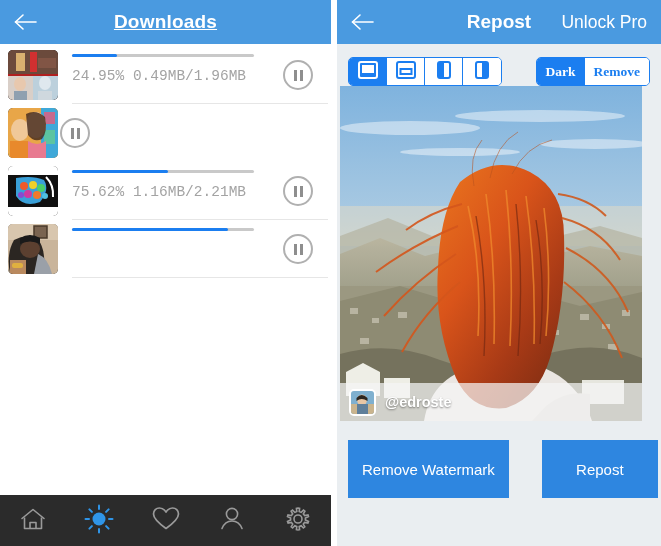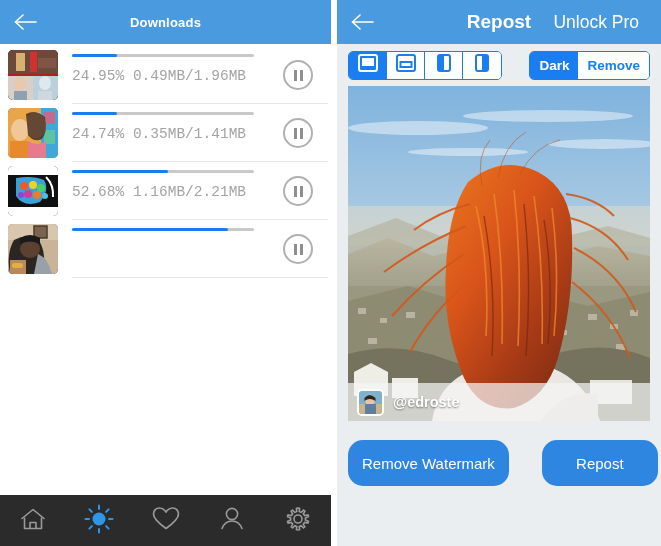--- a/index.html
+++ b/index.html
@@ -31,21 +31,21 @@
   .back-arrow { display:block; }
   .nav-title {
     position: absolute; left: 0; right: 0;
     text-align: center;
     color: #ffffff;
     font-size: 19px;
     font-weight: bold;
     letter-spacing: .2px;
     pointer-events: none;
   }
-  .nav-title.left-title { font-size: 13px; }
+  .nav-title.left-title { font-size: 19px; text-decoration: underline; }
 
   .dl-list { padding-top: 2px; font-family: Liberation Mono, monospace; }
   .dl-row {
     position: relative;
     height: 58px;
     display: flex; align-items: center;
     padding-left: 8px;
   }
   .dl-thumb {
     width: 50px; height: 50px;
@@ -123,35 +123,36 @@
     background: #eaeef1;
     overflow: hidden;
   }
   .nav-bar-r {
     height: 44px;
     background: #4a9ae0;
     display:flex; align-items:center;
     position: relative;
   }
   .unlock-pro {
-    position:absolute; right: 18px; top:0;
+    position:absolute; right: 10px; top:0;
     height: 44px; display:flex; align-items:center;
     color:#fff; font-size: 17.5px; padding-right: 4px;
   }
   .nav-title-r {
     position:absolute; left:0; right:0; text-align:center;
     color:#fff; font-size: 19px; font-weight:bold;
     pointer-events:none;
   }
 
   .toolbar {
     height: 42px;
-    display: flex; align-items: center;
+    display: flex; align-items: flex-end;
     padding: 0 11px;
     justify-content: space-between;
+    font-family: Liberation Serif, serif;
   }
   .seg-layouts {
     display:flex;
     border: 1px solid #1b7ef0;
     border-radius: 5px;
     overflow: hidden;
     height: 29px;
   }
   .seg-l {
     width: 38px; height: 27px;
@@ -175,21 +176,21 @@
     display:flex; align-items:center; justify-content:center;
     background:#fff;
     color:#1b7ef0;
     font-size: 13.5px;
     font-weight: bold;
   }
   .seg-t.sel { background:#1b7ef0; color:#fff; }
 
   .photo-wrap {
     position: relative;
-    margin: 0 11px;
+    margin: 0 3px;
     width: 302px; height: 335px;
     overflow: hidden;
     background:#6d28d9;
   }
   .photo-wrap svg { display:block; width:302px; height:335px; }
   .watermark {
     position:absolute; left:0; bottom:0;
     width: 302px; height: 38px;
     background: rgba(245,245,245,0.72);
     display:flex; align-items:center;
@@ -212,22 +213,22 @@
 
   .action-row {
     display:flex; align-items:center;
     padding: 19px 11px 0 11px;
     gap: 18px;
   }
   .btn-primary {
     background: #2e86e0;
     color: #ffffff;
     border: none;
-    border-radius: 15px;
-    height: 46px;
+    border-radius: 0;
+    height: 58px;
     font-size: 15px;
     font-family: "Liberation Sans", sans-serif;
     cursor: pointer;
     padding: 0 14px;
     white-space: nowrap;
   }
   .btn-remove { flex: 0 0 141px; }
   .btn-repost { flex: 0 0 116px; margin-left: 15px; }
 </style>
 </head>
@@ -290,27 +291,20 @@
             <rect x="33" y="0" width="17" height="50" fill="#3fa8d8"></rect>
             <rect x="36" y="4" width="11" height="12" fill="#e85a7a" opacity=".8"></rect>
             <rect x="36" y="22" width="11" height="14" fill="#6ad08a" opacity=".7"></rect>
             <ellipse cx="12" cy="22" rx="9" ry="11" fill="#f0c898"></ellipse>
             <ellipse cx="28" cy="17" rx="10" ry="13" fill="#f3cfa8"></ellipse>
             <path d="M18 6 q10 -5 19 3 q3 14 -3 22 q-8 4 -14 -4 z" fill="#4a2f20" opacity=".85"></path>
             <rect x="2" y="33" width="18" height="17" fill="#e8892c"></rect>
             <path d="M20 33 q9 6 18 0 l0 17 l-18 0 z" fill="#e87a90"></path>
           </svg>
         </div>
-        <div class="dl-mid">
-          <div class="pbar-track">
-            <div class="pbar-fill" style="width:24.74%;"></div>
-          </div>
-          <div class="dl-text">24.74% 0.35MB/1.41MB</div>
-          <div class="dl-sep"></div>
-        </div>
         <div class="pause-btn">
           <span class="pause-circle">
               <i></i>
               <i></i>
             </span>
         </div>
       </div>
 
       <div class="dl-row">
         <div class="dl-thumb">
@@ -325,21 +319,21 @@
             <circle cx="29" cy="29" r="4" fill="#f07a2a"></circle>
             <circle cx="37" cy="30" r="3" fill="#50c0e0"></circle>
             <circle cx="13" cy="29" r="3" fill="#8a4ad0"></circle>
             <path d="M38 11 q8 8 7 20" stroke="#ffffff" stroke-width="2" fill="none"></path>
           </svg>
         </div>
         <div class="dl-mid">
           <div class="pbar-track">
             <div class="pbar-fill" style="width:52.68%;"></div>
           </div>
-          <div class="dl-text">52.68% 1.16MB/2.21MB</div>
+          <div class="dl-text">75.62% 1.16MB/2.21MB</div>
           <div class="dl-sep"></div>
         </div>
         <div class="pause-btn">
           <span class="pause-circle">
               <i></i>
               <i></i>
             </span>
         </div>
       </div>
 

